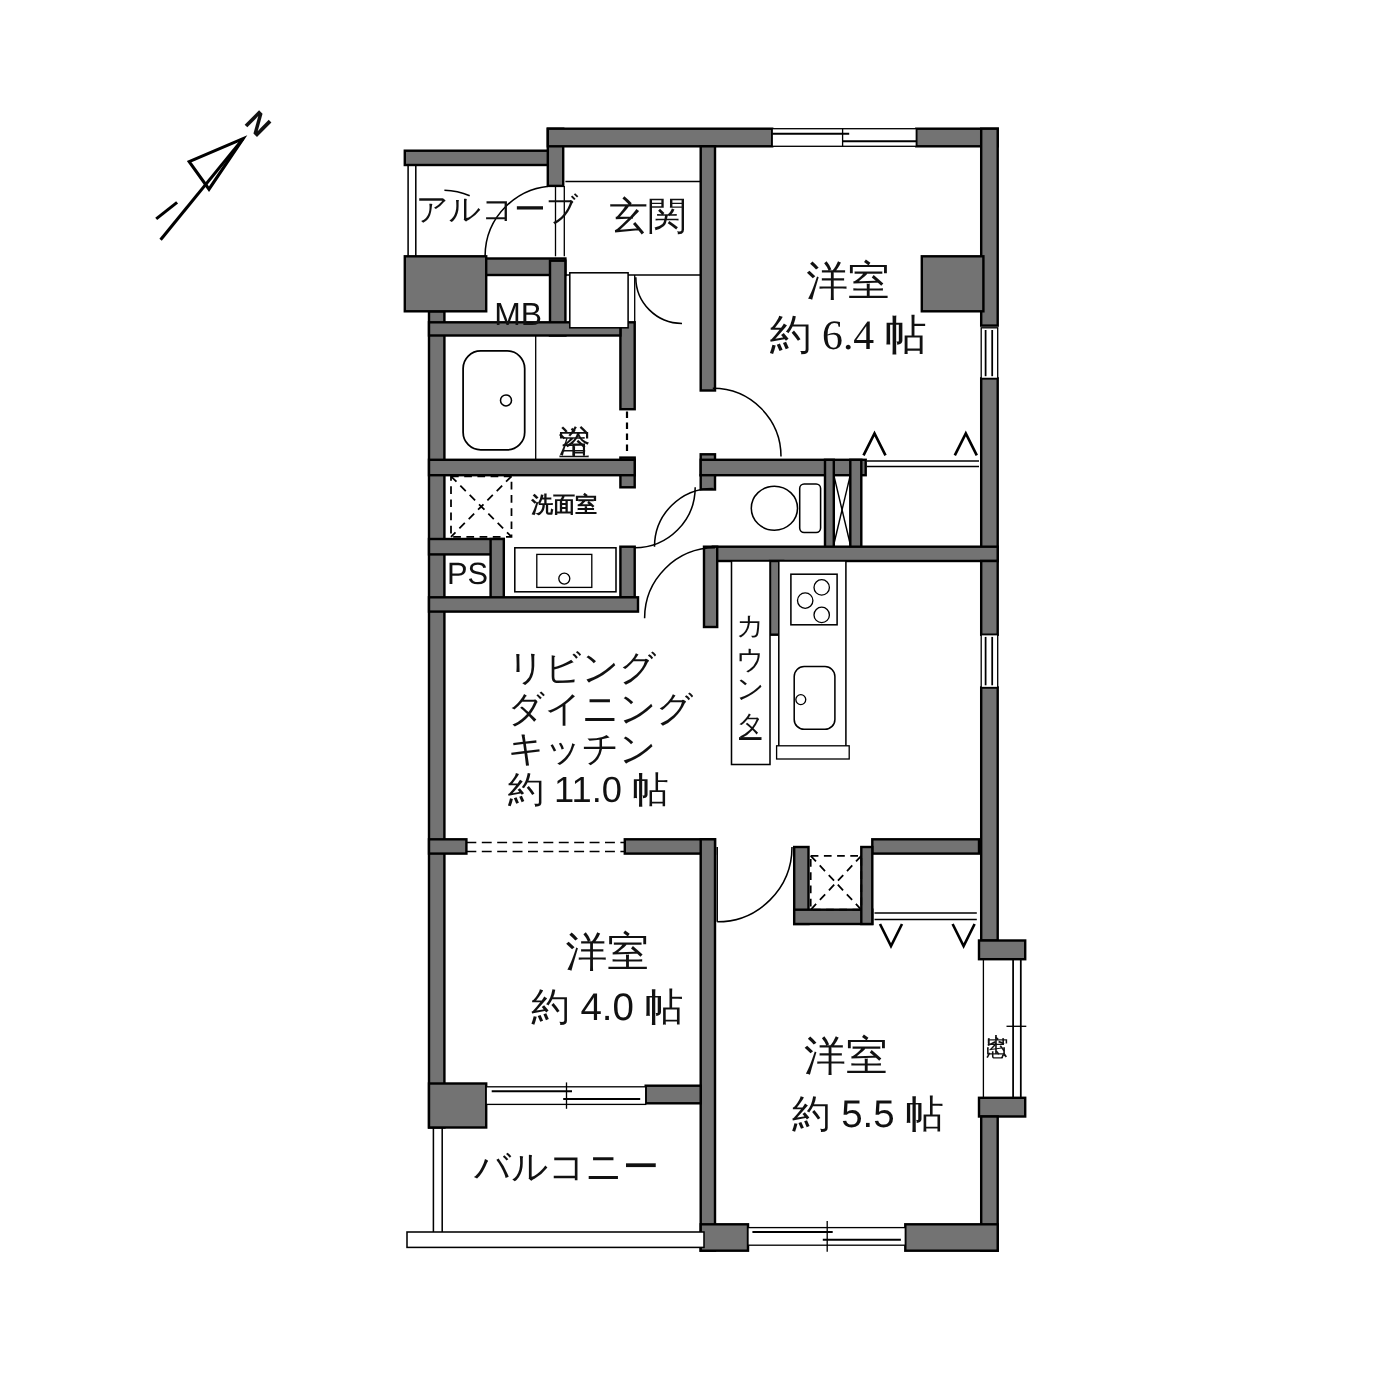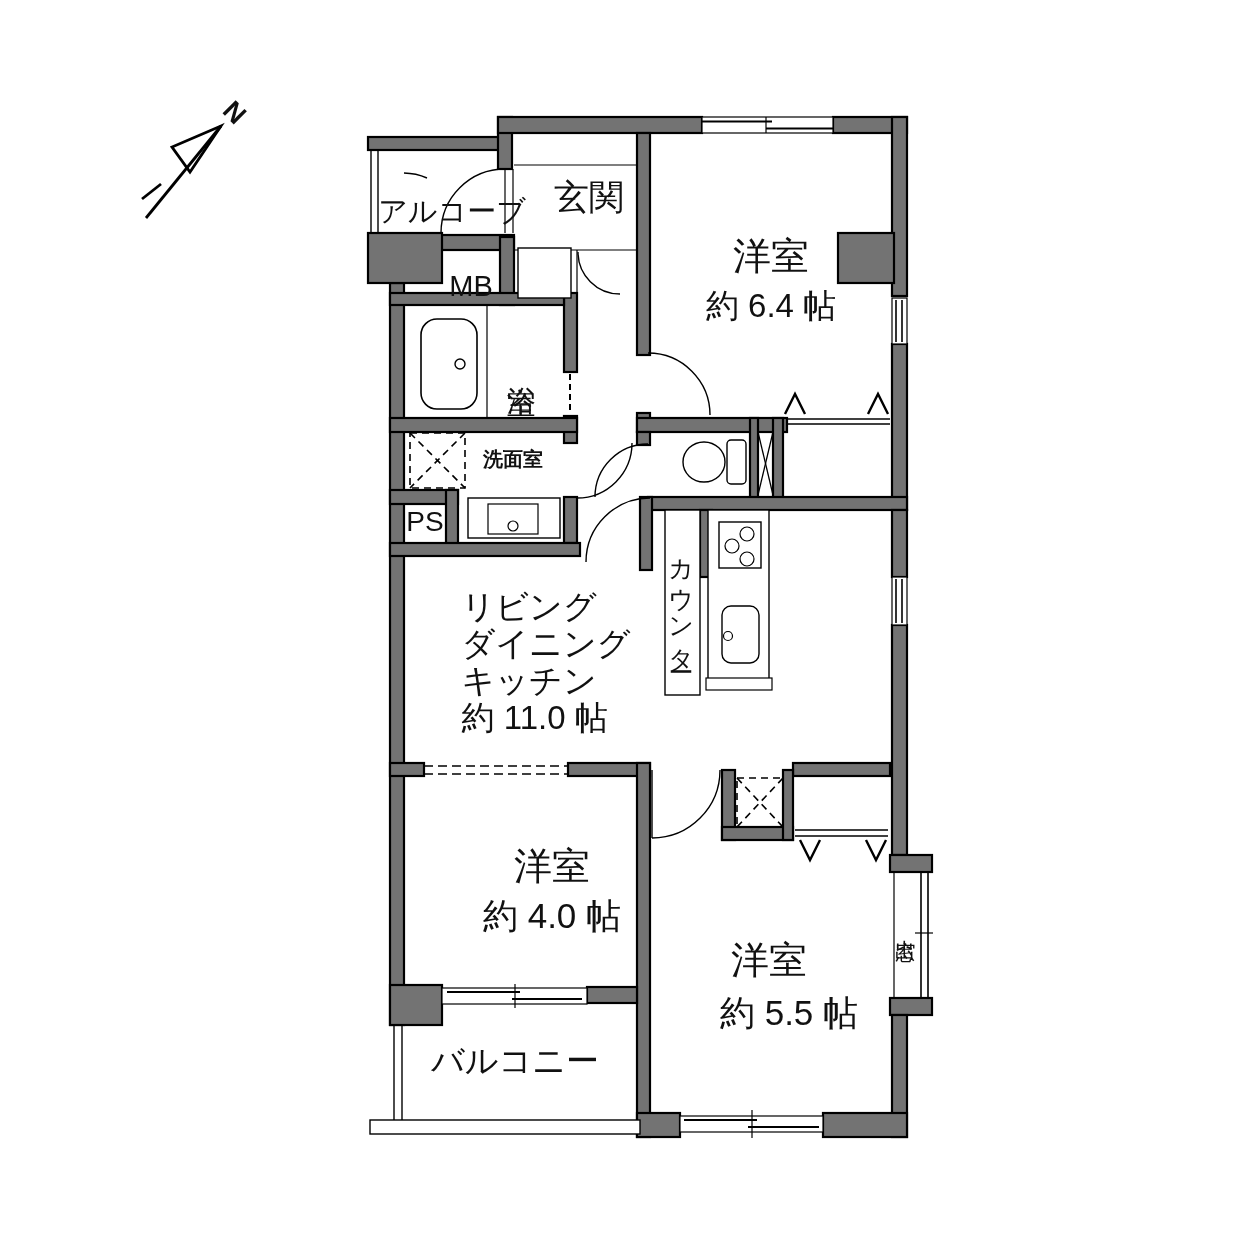--- a/index.html
+++ b/index.html
@@ -186,26 +186,26 @@
 
   <g stroke="#000" fill="none" stroke-width="2.8">
     <line x1="146" y1="218" x2="221" y2="126"></line>
     <line x1="142" y1="199" x2="161" y2="184"></line>
     <polygon points="221,126 172,147 190,172"></polygon>
   </g>
 </svg>
 
 <div class="label north" style="left:234px;top:113px;font-size:27px;">N</div>
 
-<div class="label" style="left:452px;top:212px;font-size:29px;">アルコーブ</div>
+<div class="label" style="left:452px;top:192px;font-size:29px;">アルコーブ</div>
 
 <div class="label" style="left:589px;top:197px;font-size:35px;">玄関</div>
 
 <div class="label" style="left:771px;top:257px;font-size:38px;">洋室</div>
-<div class="label" style="left:771px;top:306px;font-size:33px;">約 6.4 帖</div>
+<div class="label" style="left:771px;top:306px;font-size:38px;font-family:Liberation Serif, serif;">約 6.4 帖</div>
 
 <div class="label" style="left:471px;top:287px;font-size:29px;">MB</div>
 
 <div class="label vert" style="left:521px;top:364px;font-size:29px;">浴室</div>
 
 <div class="label" style="left:513px;top:460px;font-size:20px;font-weight:bold;">洗面室</div>
 
 <div class="label" style="left:425px;top:522px;font-size:28px;">PS</div>
 
 <div class="ldk-block" style="left:546px;top:663px;font-size:33px;">

